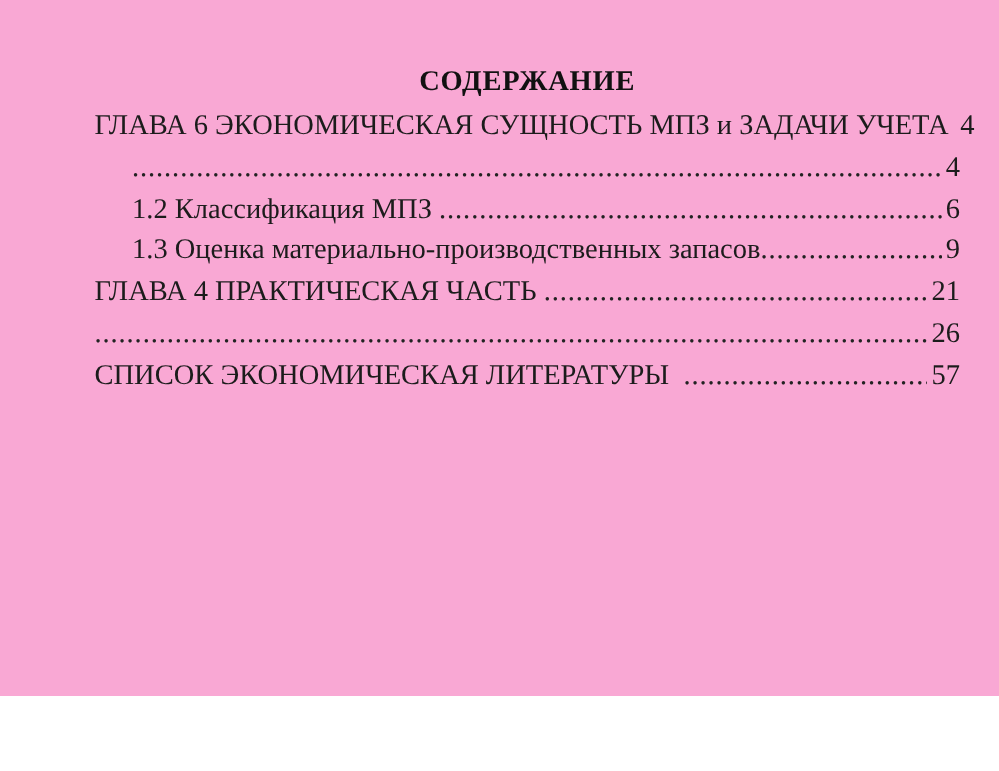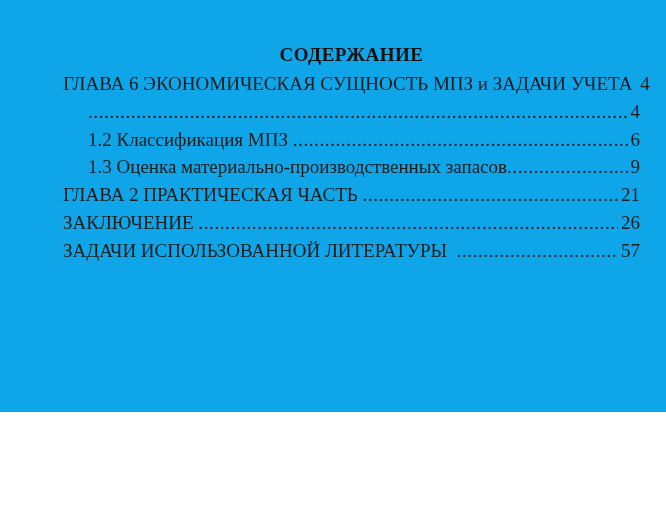--- a/index.html
+++ b/index.html
@@ -7,22 +7,22 @@
     padding: 0;
     width: 666px;
     height: 514px;
     background: #ffffff;
     overflow: hidden;
   }
   .doc {
     position: absolute;
     top: 0; left: 0;
     width: 666px;
-    height: 412px;
-    background: #0ea5e9;
+    height: 464px;
+    background: #f9a8d4;
     font-family: "Liberation Serif", "DejaVu Serif", serif;
     color: #1c1c1c;
     box-sizing: border-box;
     padding: 40px 26px 12px 63px;
   }
   .toc-title {
     margin: 0;
     font-size: 19px;
     line-height: 30px;
     font-weight: bold;
@@ -89,30 +89,29 @@
     <span class="toc-page">6</span>
   </div>
 
   <div class="toc-row level-1">
     <span class="toc-label">1.3 Оценка материально-производственных запасов</span>
     <span class="toc-dots"></span>
     <span class="toc-page">9</span>
   </div>
 
   <div class="toc-row level-0">
-    <span class="toc-label">ГЛАВА 2 ПРАКТИЧЕСКАЯ ЧАСТЬ </span>
+    <span class="toc-label">ГЛАВА 4 ПРАКТИЧЕСКАЯ ЧАСТЬ </span>
     <span class="toc-dots"></span>
     <span class="toc-page">21</span>
   </div>
 
   <div class="toc-row level-0">
-    <span class="toc-label">ЗАКЛЮЧЕНИЕ </span>
     <span class="toc-dots"></span>
     <span class="toc-page">26</span>
   </div>
 
   <div class="toc-row level-0">
-    <span class="toc-label">ЗАДАЧИ ИСПОЛЬЗОВАННОЙ ЛИТЕРАТУРЫ  </span>
+    <span class="toc-label">СПИСОК ЭКОНОМИЧЕСКАЯ ЛИТЕРАТУРЫ  </span>
     <span class="toc-dots"></span>
     <span class="toc-page">57</span>
   </div>
 </div>
 </div>
 
 </body></html>

